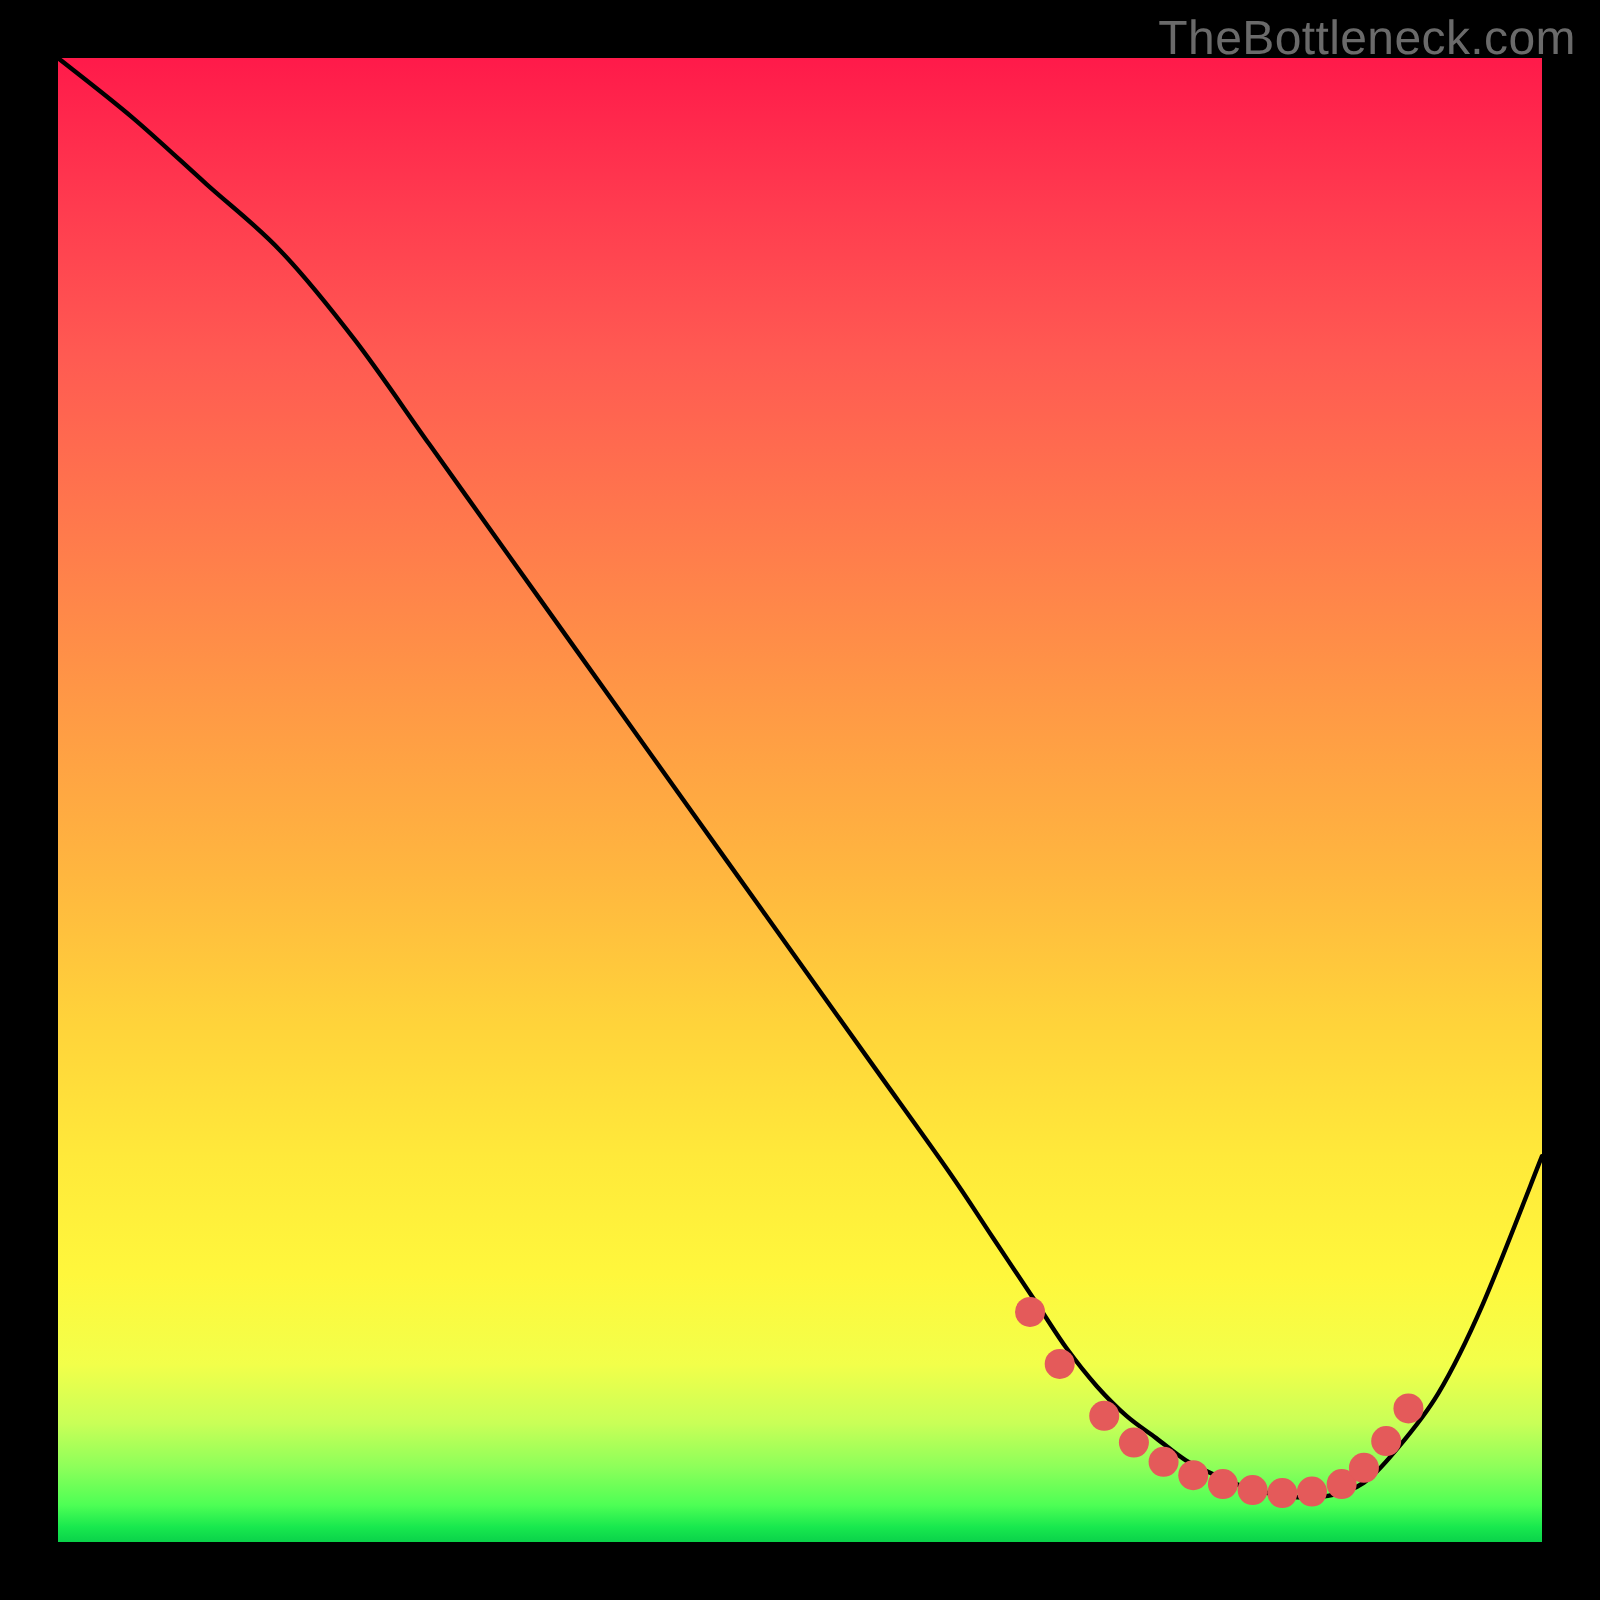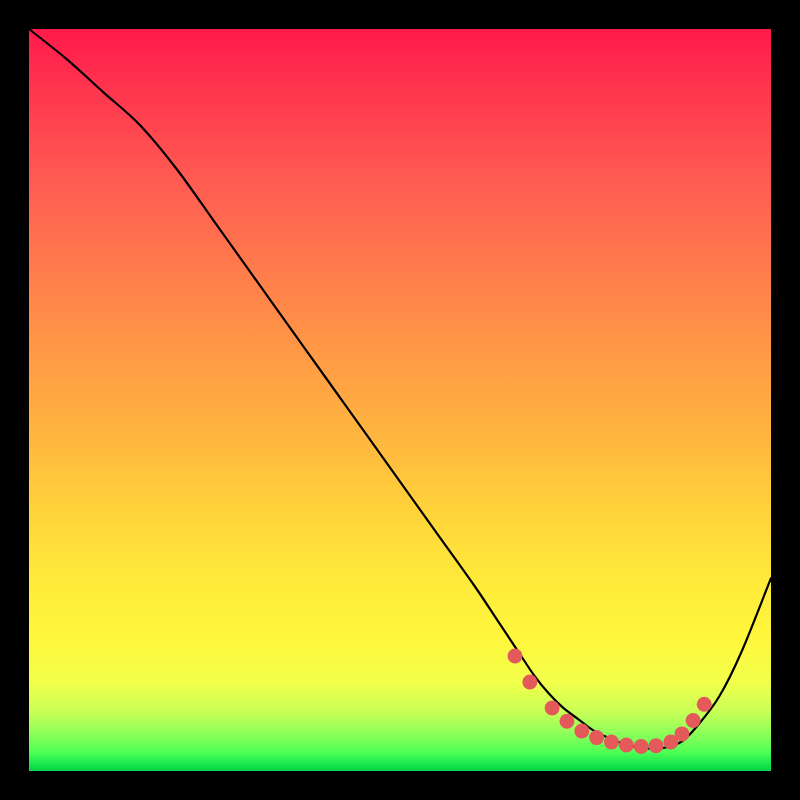--- a/index.html
+++ b/index.html
@@ -90,13 +90,14 @@
           <circle cx="597.31" cy="716.03" r="7.5" class="dot"></circle>
           <circle cx="612.15" cy="717.51" r="7.5" class="dot"></circle>
           <circle cx="626.99" cy="716.77" r="7.5" class="dot"></circle>
           <circle cx="641.83" cy="713.06" r="7.5" class="dot"></circle>
           <circle cx="652.96" cy="704.90" r="7.5" class="dot"></circle>
           <circle cx="664.09" cy="691.54" r="7.5" class="dot"></circle>
           <circle cx="675.22" cy="675.22" r="7.5" class="dot"></circle>
         </g>
     </svg>
   </div>
+  <div class="watermark">TheBottleneck.com</div>
 </div>
 
 </body></html>

